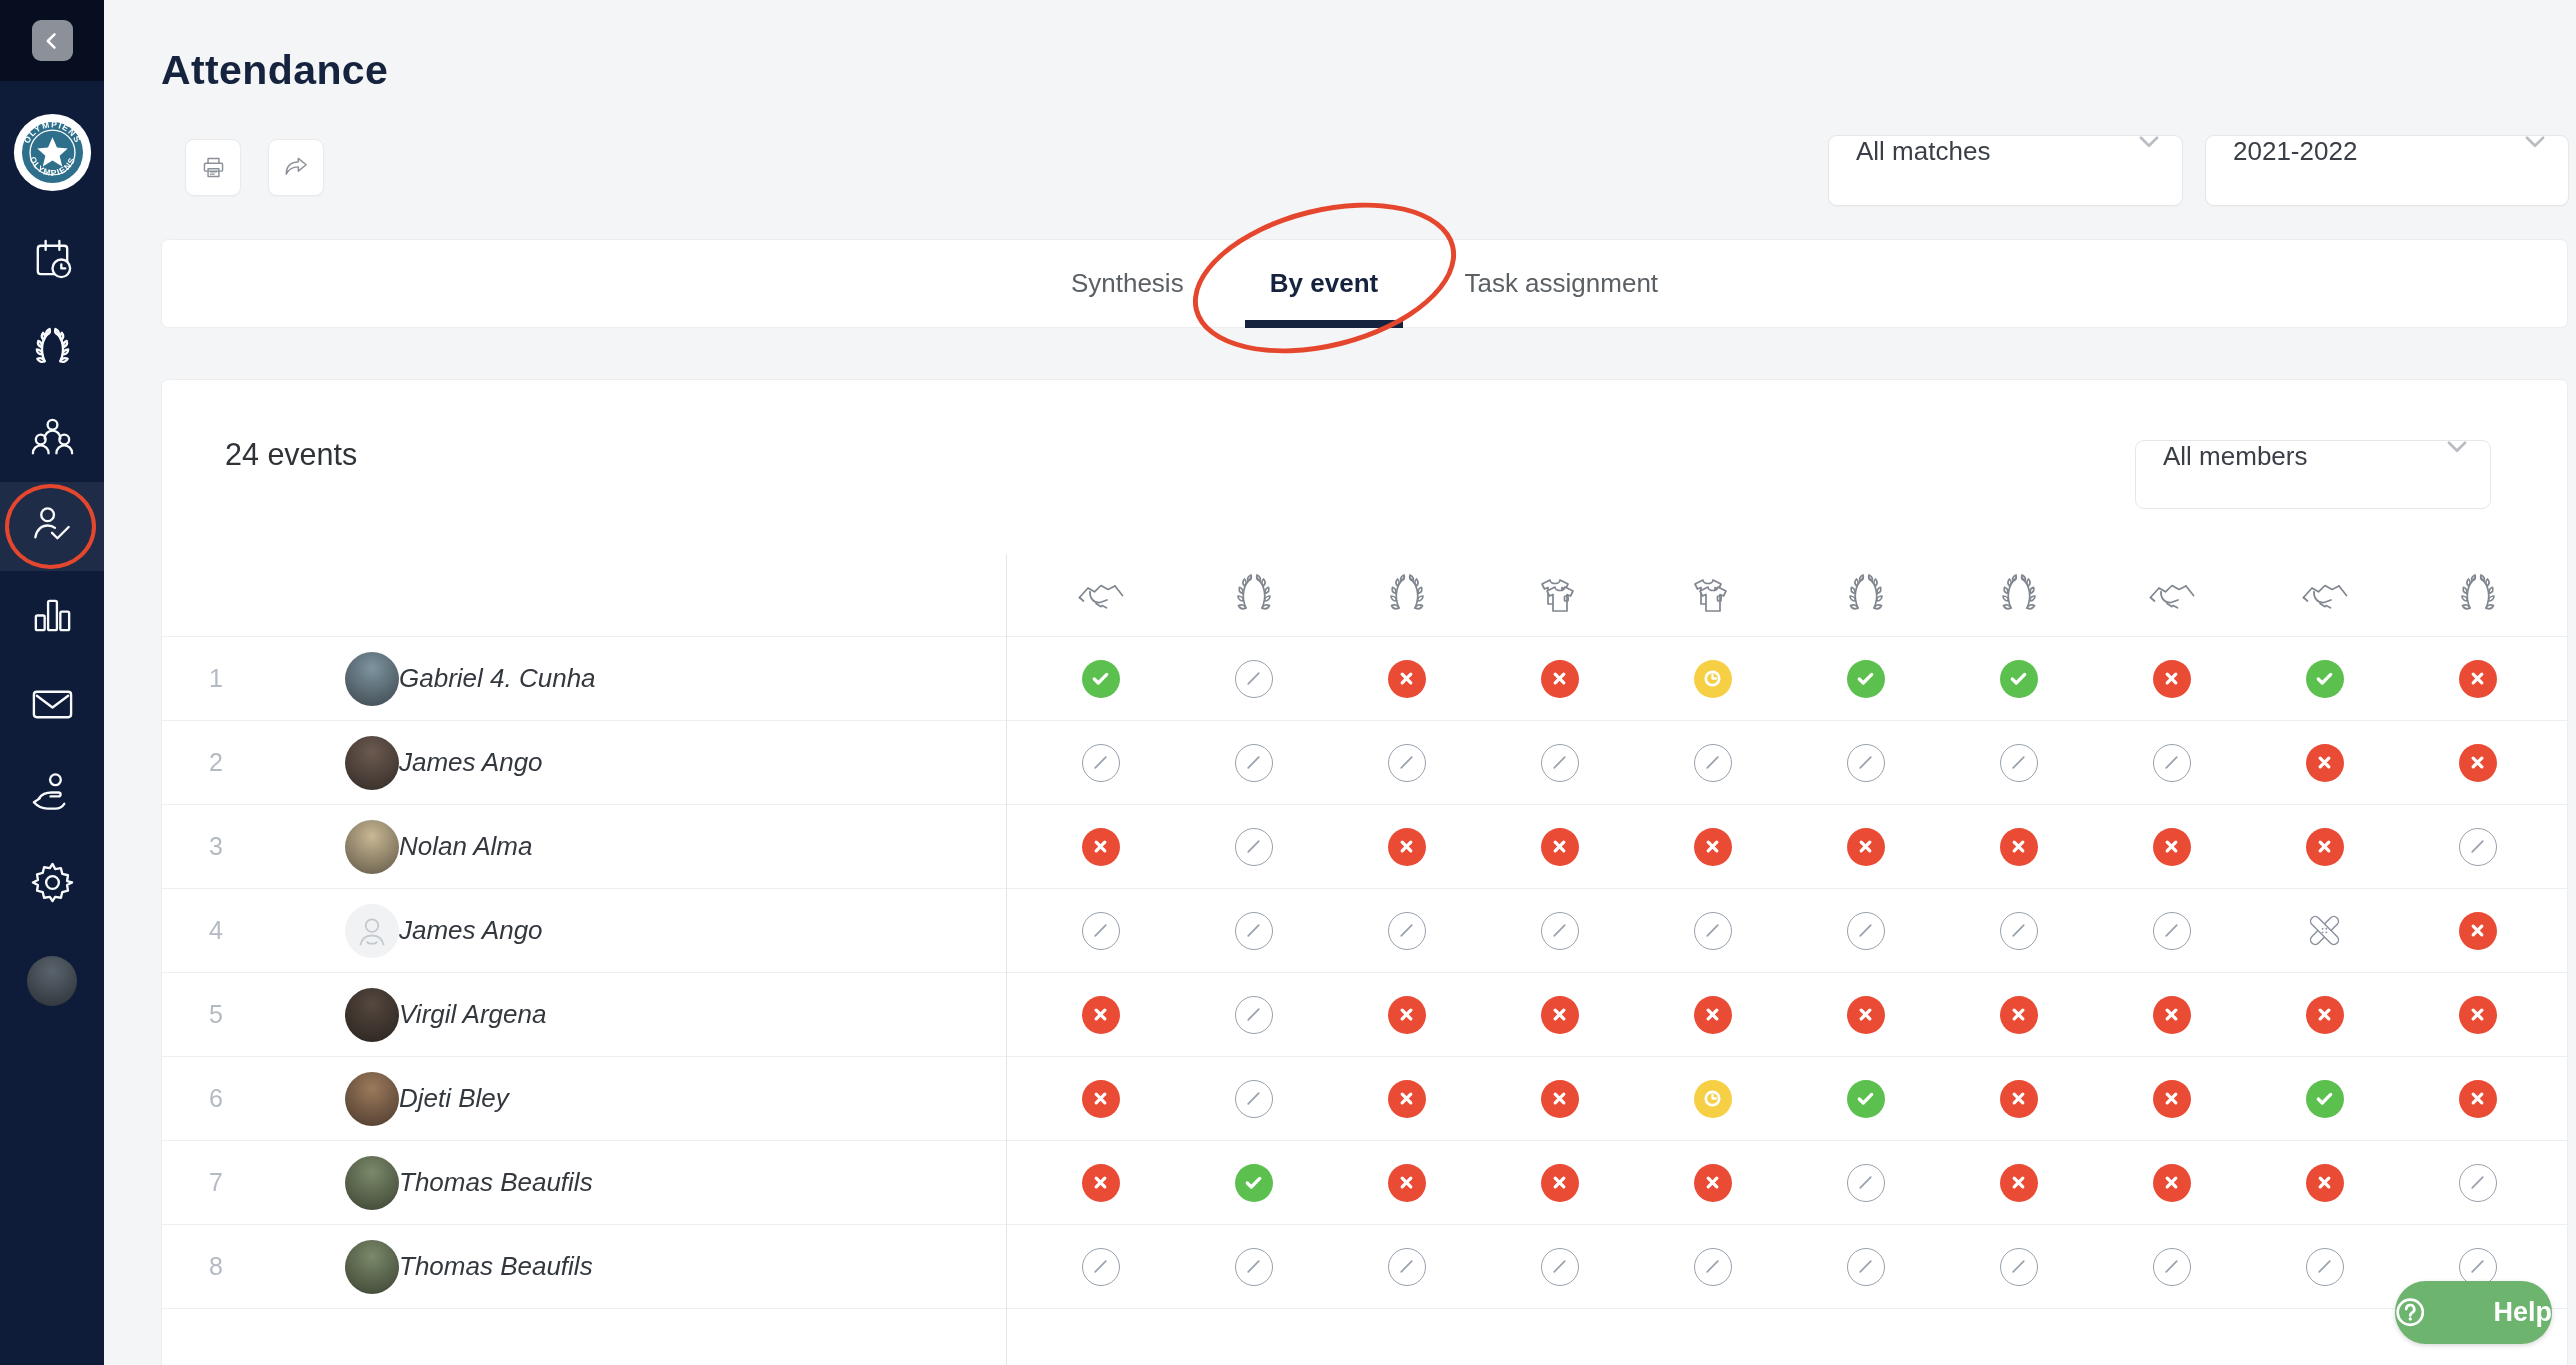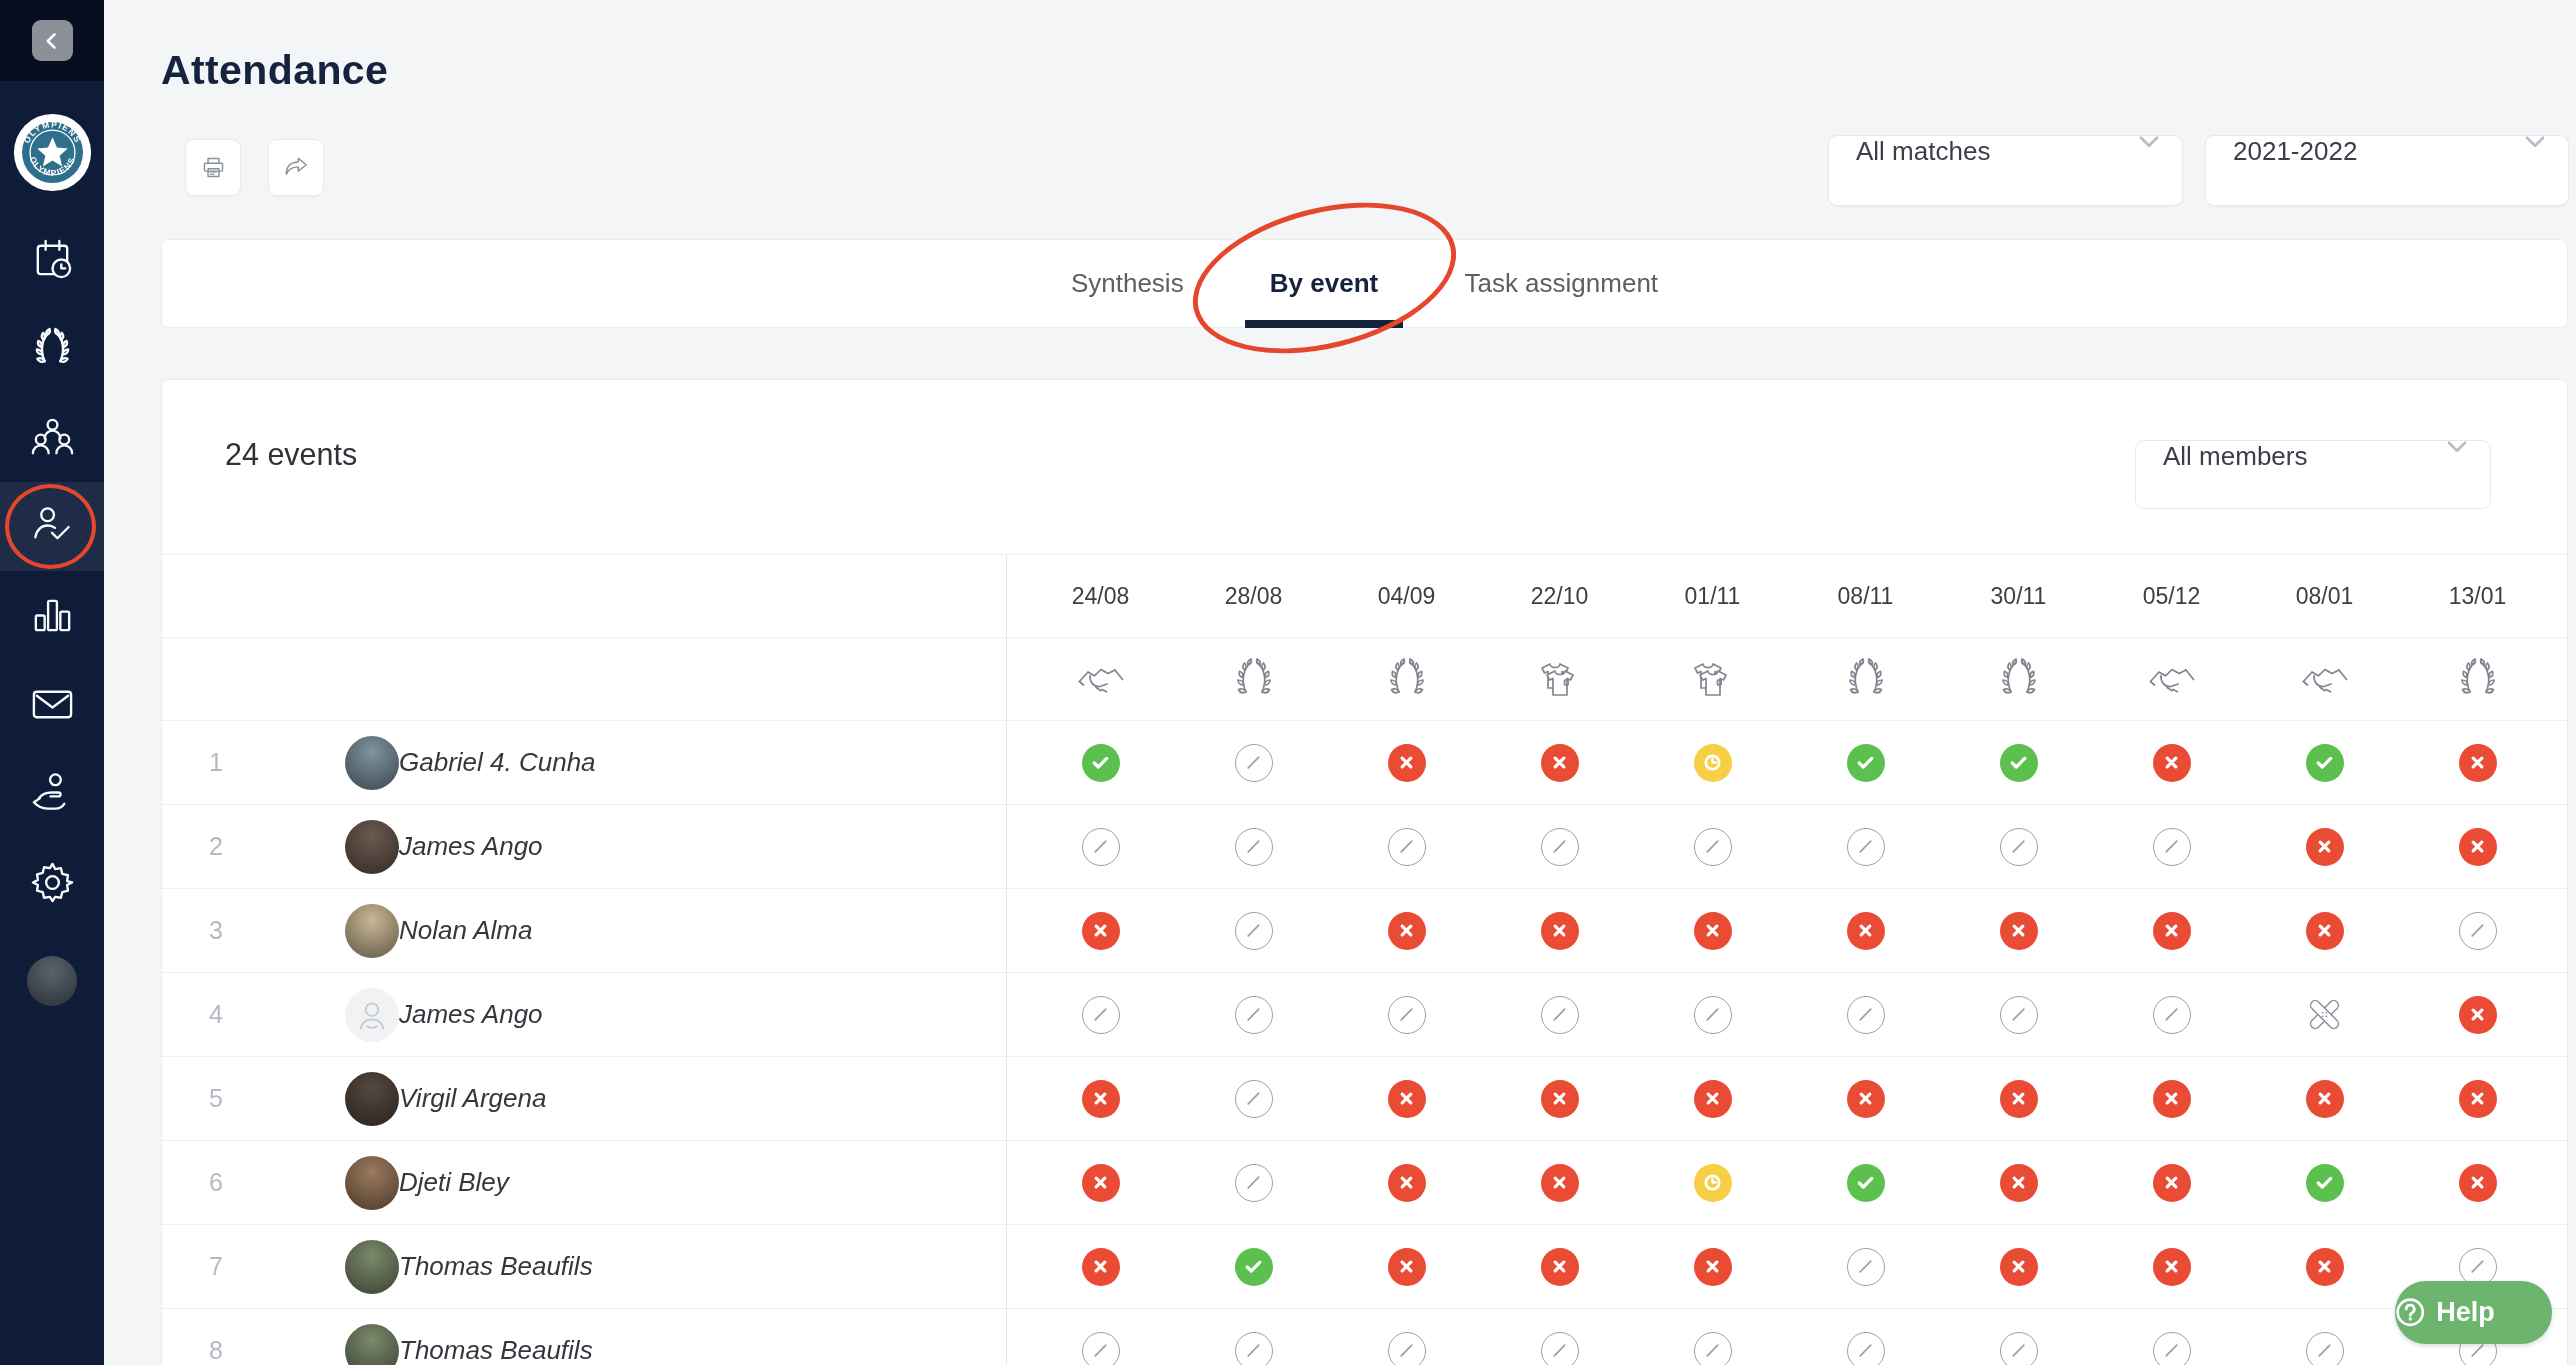--- a/index.html
+++ b/index.html
@@ -102,21 +102,21 @@
   .status.present{ background:var(--present); }
   .status.absent{ background:var(--absent); }
   .status.late{ background:var(--late); }
   .status.no_response{ background:#fff; border:1.8px solid var(--none-border); }
   .status.injured{ background:none; width:43px; height:43px; }
   .status.injured svg{ width:43px; height:43px; }
   
   .help-btn{ position:absolute; left:2395px; top:1281px; width:157px; height:63px;
     border:none; border-radius:31px; background:var(--help); color:#fff;
     font-family:inherit; font-size:27px; font-weight:bold; display:flex;
-    align-items:center; justify-content:flex-start; gap:10.8px; cursor:pointer;
+    align-items:center; justify-content:space-between; gap:10.8px; cursor:pointer;
     z-index:40; box-shadow:0 1.8px 5.4px rgba(0,0,0,.15); }
   .help-btn svg{ width:30.5px; height:30.5px; flex:none; }
 </style>
 </head>
 <body>
 
 <aside class="sidebar">
   <div class="sidebar-top">
     <button class="collapse-btn">
       <svg width="20" height="20" viewBox="0 0 24 24">
@@ -258,33 +258,20 @@
         <circle cx="12" cy="7.4" r="1.2" fill="#9aa0a6" stroke="none"></circle>
     </svg>
   </button>
   <div class="select" id="members-select">
     <span>All members</span>
     <svg class="chev" viewBox="0 0 22 14">
         <path d="M2 2l9 9 9-9"></path>
       </svg>
   </div>
   <div class="grid-wrap" id="grid">
-      <div class="trow dates">
-        <div class="name-cell"></div>
-        <div class="dcell">24/08</div>
-        <div class="dcell">28/08</div>
-        <div class="dcell">04/09</div>
-        <div class="dcell">22/10</div>
-        <div class="dcell">01/11</div>
-        <div class="dcell">08/11</div>
-        <div class="dcell">30/11</div>
-        <div class="dcell">05/12</div>
-        <div class="dcell">08/01</div>
-        <div class="dcell">13/01</div>
-      </div>
       <div class="trow etypes">
         <div class="name-cell"></div>
         <div class="dcell etype">
           <svg viewBox="0 0 48 48">
     <path d="M2.5 26.5L11 17l6.5 3.8L24 14.5l7 4L38 15"></path>
     <path d="M45.5 24.5L38 15"></path>
             <path d="M2.5 26.5l4 3.5"></path>
     <path d="M13 20.5c-.5 6.5 3.5 11.5 10 11l7-2.5"></path>
     <path d="M19 32.5l5 3.2M25 34.5l4.5 2.3"></path>
           </svg>

